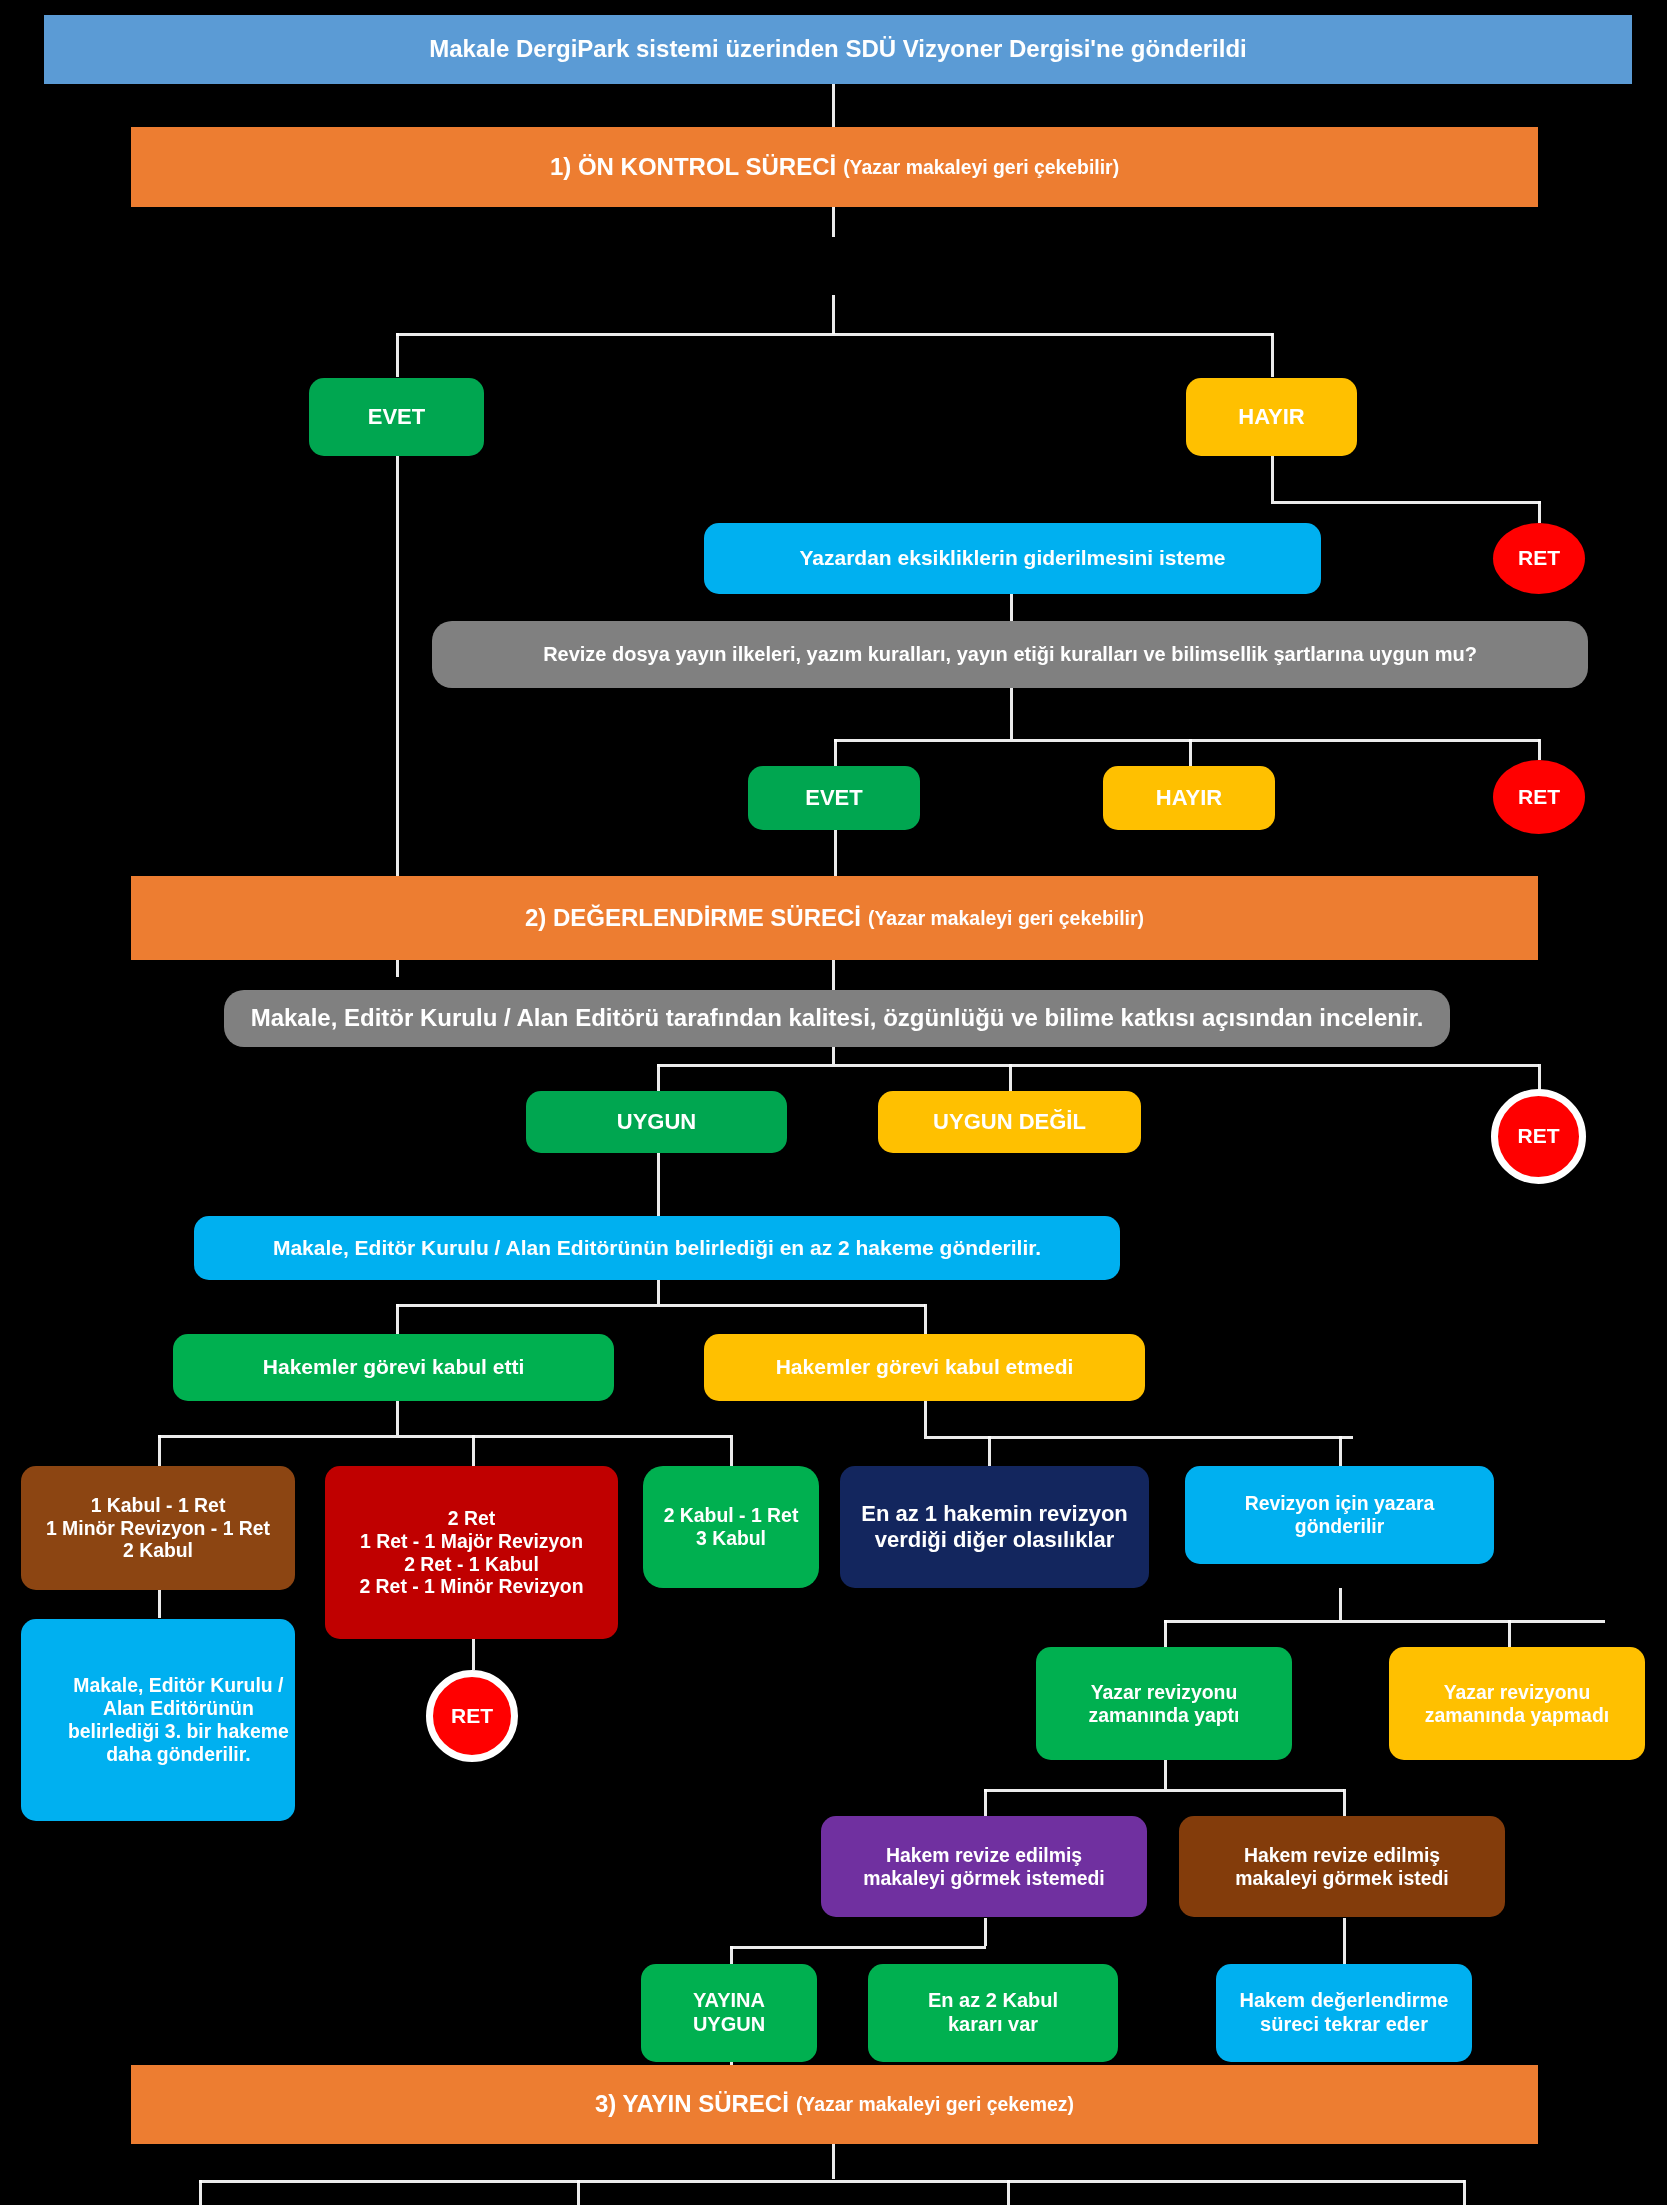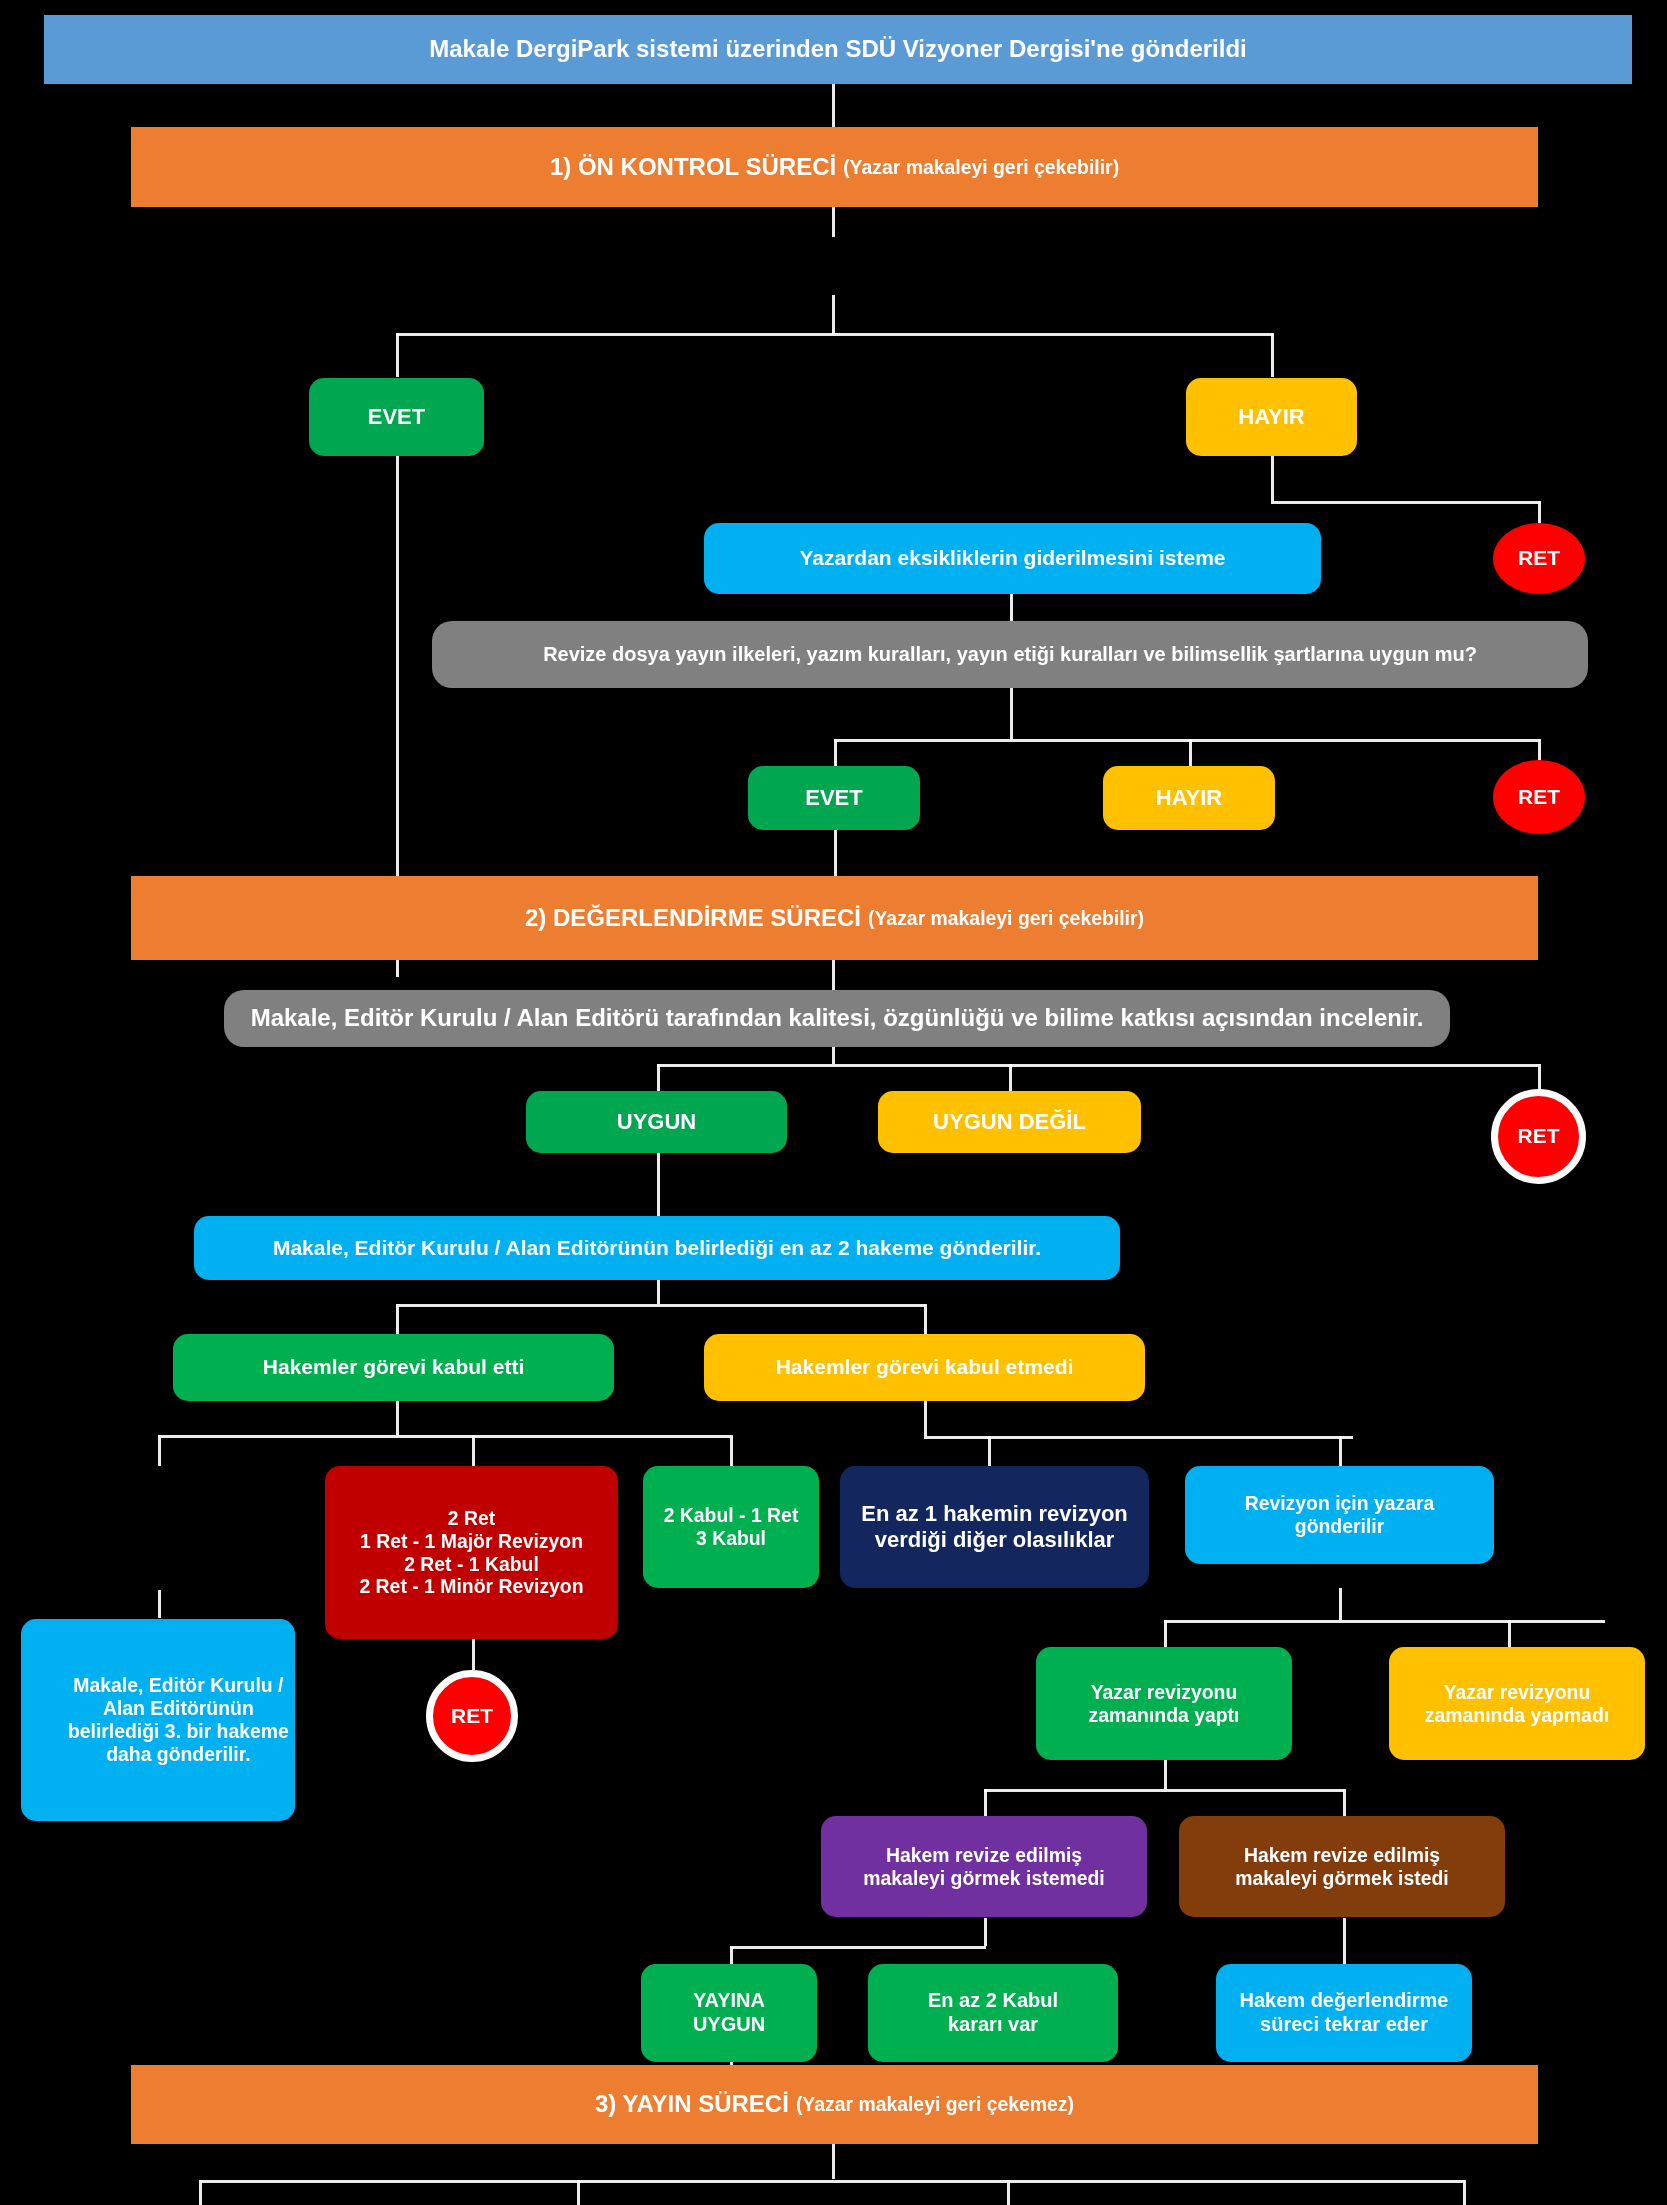--- a/index.html
+++ b/index.html
@@ -168,27 +168,32 @@
     <span>Makale, Editör Kurulu / Alan Editörünün belirlediği en az 2 hakeme gönderilir.</span>
   </div>
 
   <div class="node round-sm" style="left:173px;top:1334px;width:441px;height:67px;background:#00b050;font-size:21px;">
     <span>Hakemler görevi kabul etti</span>
   </div>
   <div class="node round-sm" style="left:704px;top:1334px;width:441px;height:67px;background:#ffc000;font-size:21px;">
     <span>Hakemler görevi kabul etmedi</span>
   </div>
 
+  <div class="node round-sm" style="left:21px;top:1466px;width:274px;height:124px;background:#8c4512;font-size:19.4px;">
+    <span>1 Kabul - 1 Ret
+1 Minör Revizyon - 1 Ret
+2 Kabul</span>
+  </div>
   <div class="node round-sm" style="left:325px;top:1466px;width:293px;height:173px;background:#c00000;font-size:19.4px;">
     <span>2 Ret
 1 Ret - 1 Majör Revizyon
 2 Ret - 1 Kabul
 2 Ret - 1 Minör Revizyon</span>
   </div>
-  <div class="node round-sm" style="left:643px;top:1466px;width:176px;height:122px;background:#00b050;font-size:19.4px;">
+  <div class="node round-sm" style="left:643px;top:1466px;width:176px;height:122px;background:#00b050;font-size:19.4px;border-radius:20px;">
     <span>2 Kabul - 1 Ret
 3 Kabul</span>
   </div>
   <div class="node round-sm" style="left:833px;top:1466px;width:309px;height:122px;background:#13265e;font-size:22px;margin-left:7px;">
     <span>En az 1 hakemin revizyon
 verdiği diğer olasılıklar</span>
   </div>
   <div class="node round-sm" style="left:1185px;top:1466px;width:309px;height:98px;background:#00b0f0;font-size:19.4px;">
     <span>Revizyon için yazara
 gönderilir</span>

